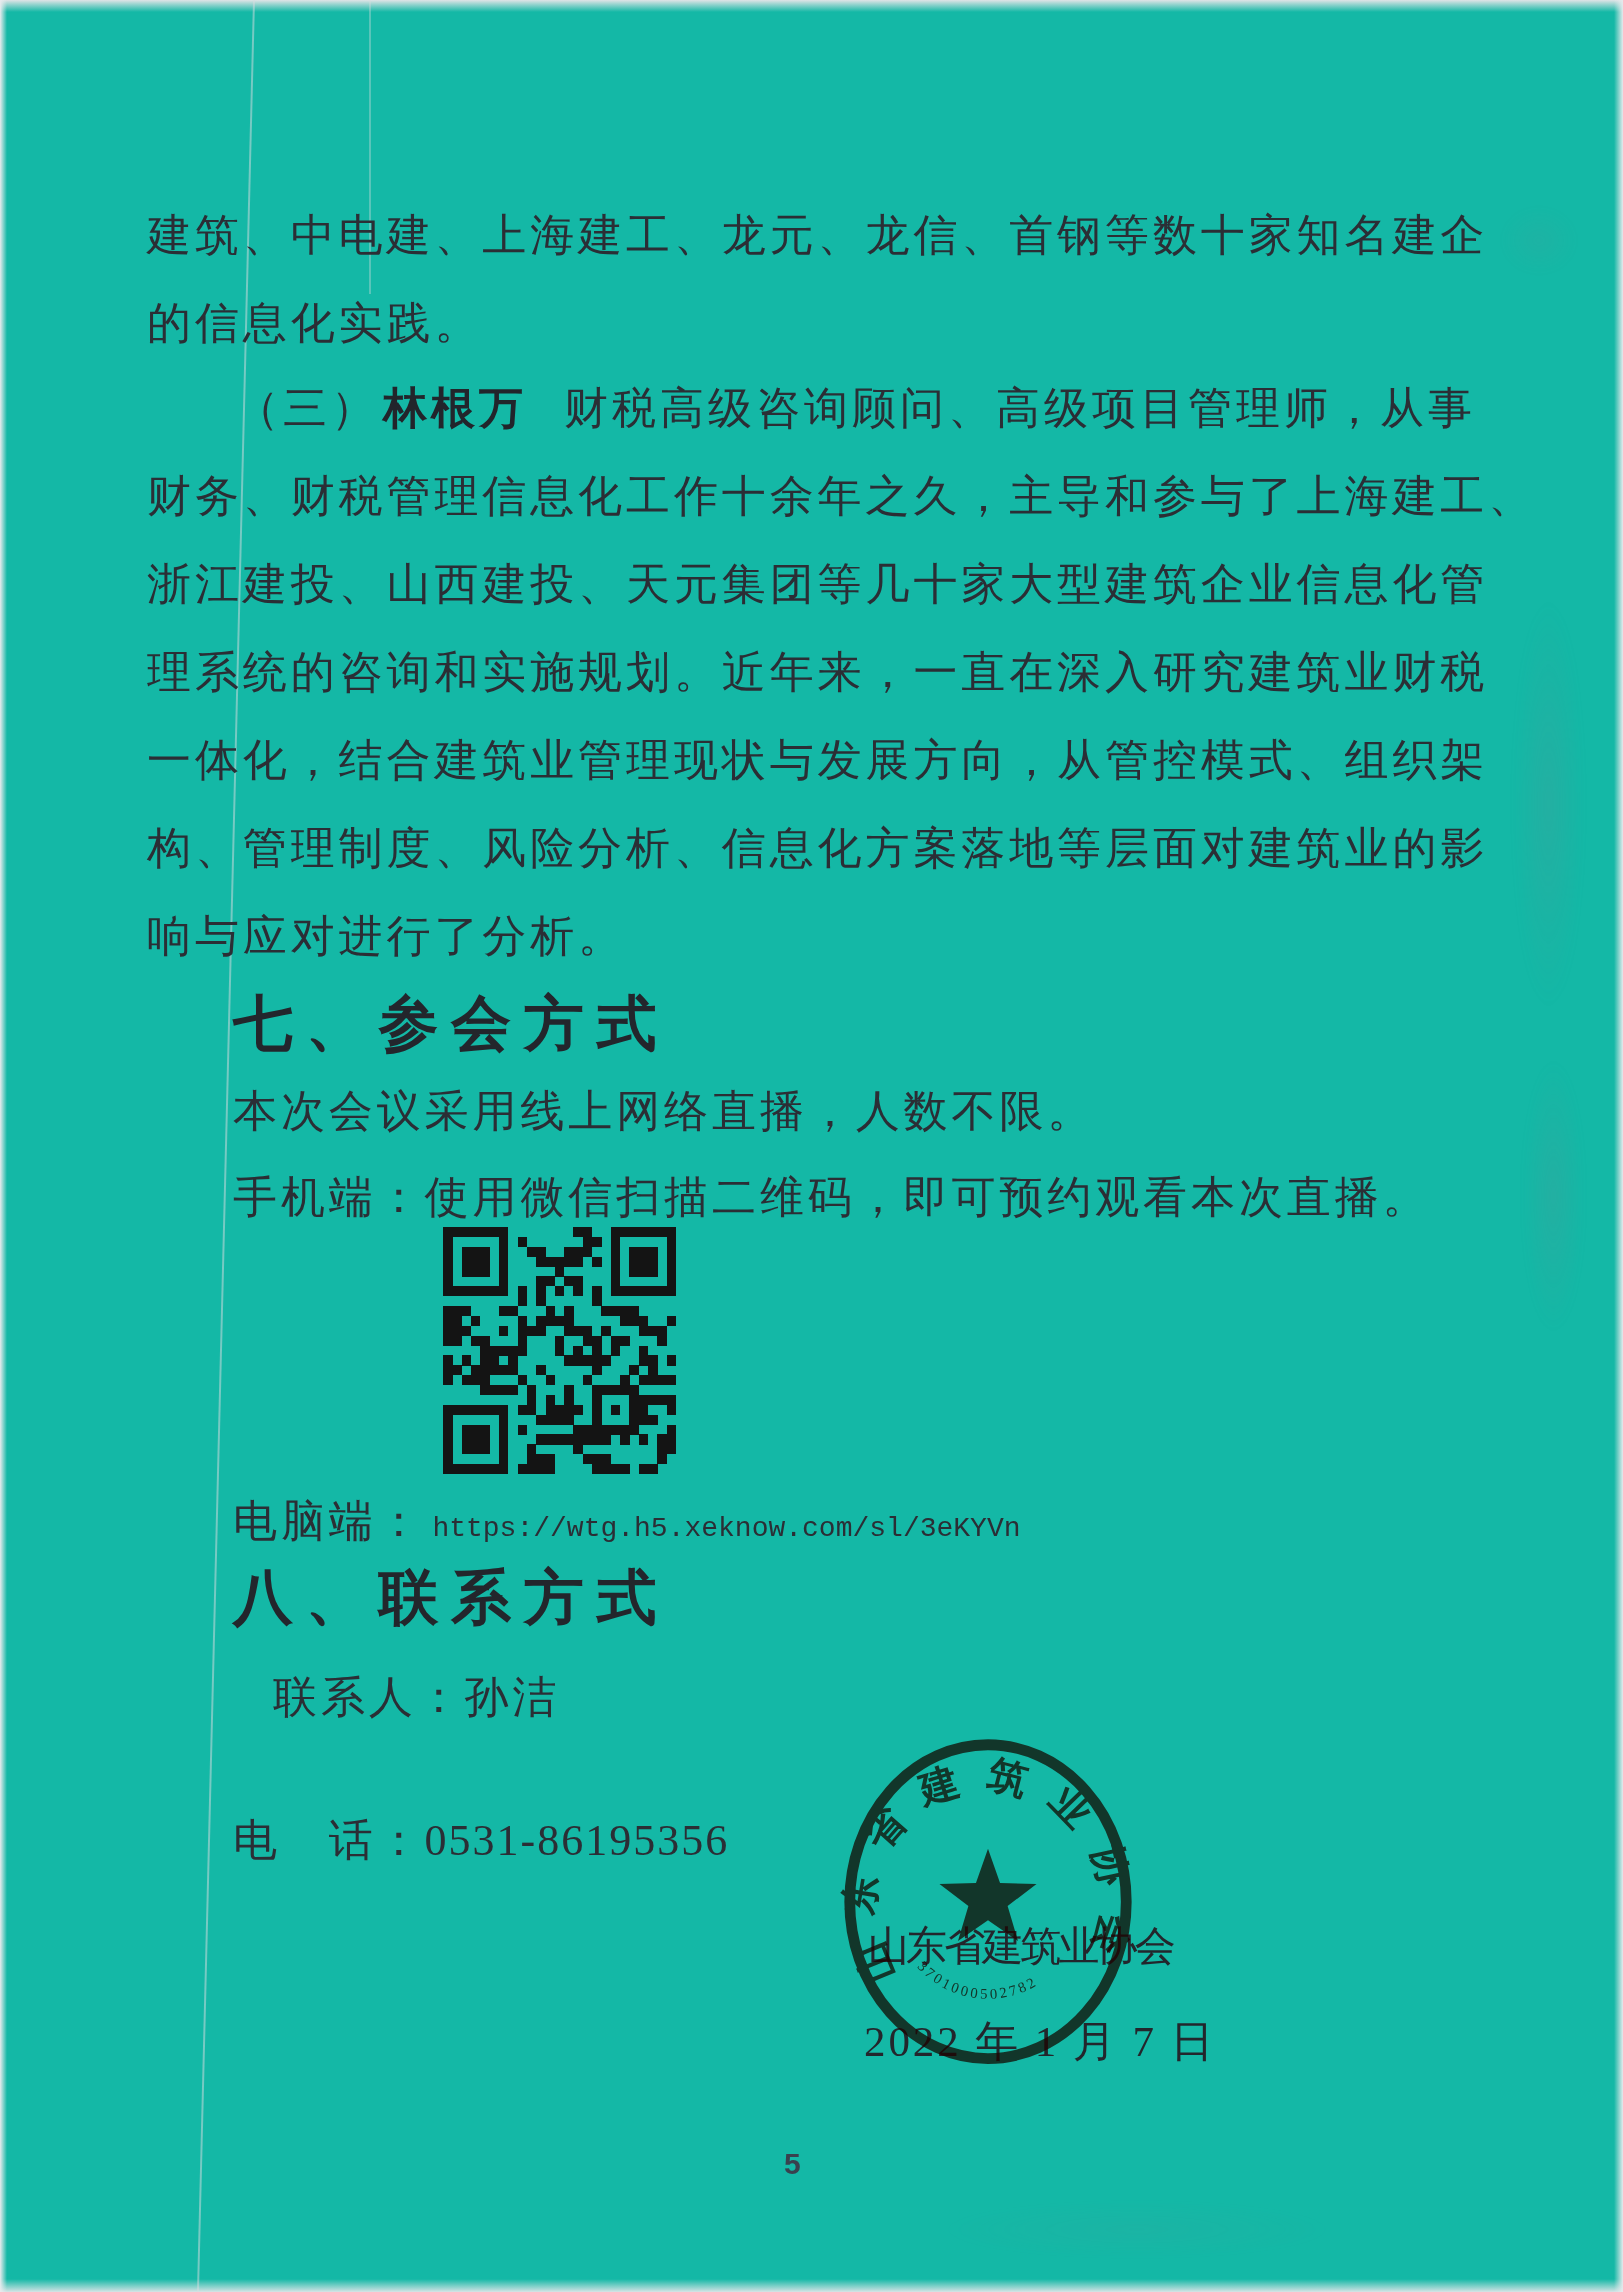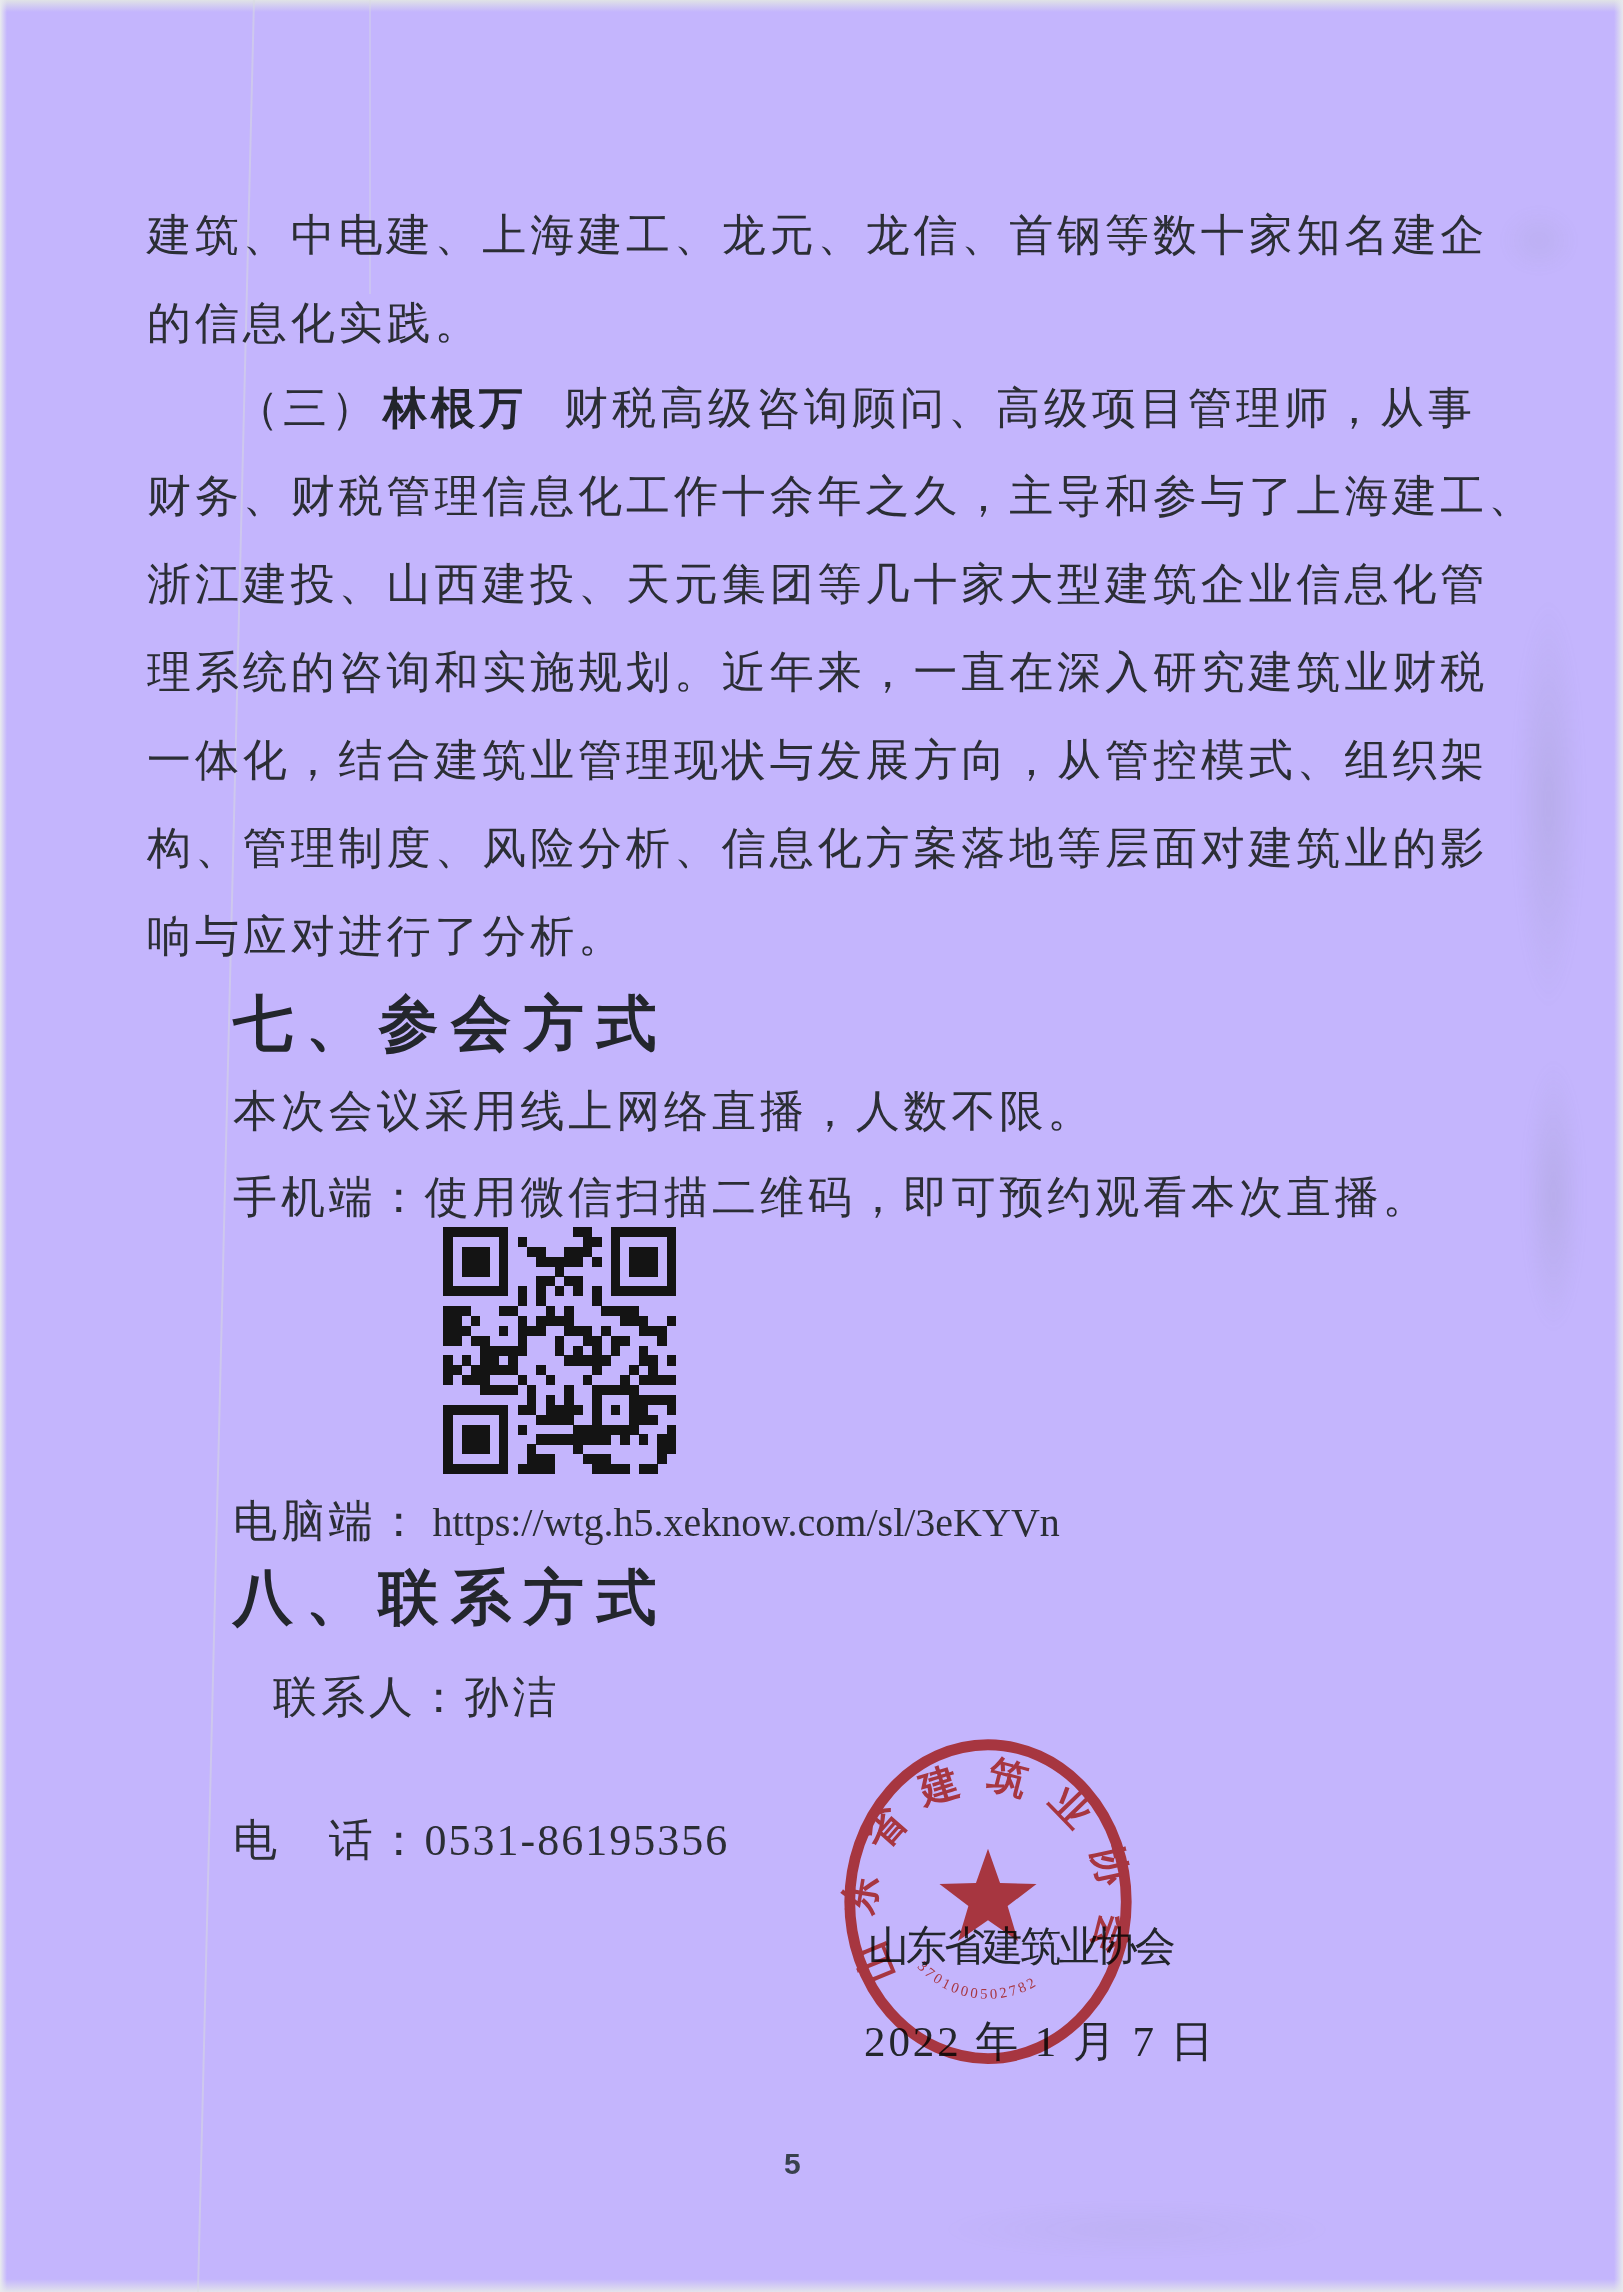--- a/index.html
+++ b/index.html
@@ -1,18 +1,18 @@
 <!DOCTYPE html>
 <html><head>
 <meta charset="utf-8">
 <style>
   html,body{margin:0;padding:0;background:#ffffff;}
   .page{
     position:relative;width:1623px;height:2293px;overflow:hidden;
-    background:#c4b5fd;
+    background:#14b8a6;
     font-family:"Liberation Serif", serif;
     color:#2b2e35;
   }
   
   .edge-top{position:absolute;top:0;left:0;right:0;height:11.8px;
     background:linear-gradient(#e0e3e6,rgba(255,255,255,0));}
   .edge-bottom{position:absolute;bottom:0;left:0;right:0;height:13.7px;
     background:linear-gradient(to top,#e4e7ea,rgba(255,255,255,0));}
   .edge-left{position:absolute;top:0;bottom:0;left:0;width:6.9px;
     background:linear-gradient(to right,#e9ebee,rgba(255,255,255,0));}
@@ -30,21 +30,21 @@
   .jline{height:88px;line-height:88px;text-align:justify;text-align-last:justify;white-space:nowrap;}
   .jline.last{text-align-last:left;}
   .indent{padding-left:88px;}
   .name{font-weight:bold;margin:0 37px 0 3.9px;color:#22252b;}
 
   .heading{position:absolute;left:233px;height:59px;line-height:59px;
     font-family:"Liberation Sans", sans-serif;font-weight:700;
     font-size:60px;letter-spacing:12.7px;color:#23262c;white-space:nowrap;}
   .pline{position:absolute;left:233px;height:59px;line-height:59px;
     font-size:44px;letter-spacing:3.9px;white-space:nowrap;}
-  .url{font-family:Liberation Serif, serif;font-size:40px;letter-spacing:0;margin-left:7.8px;}
+  .url{font-family:Liberation Mono, monospace;font-size:28px;letter-spacing:0;margin-left:7.8px;}
   .digits{font-size:44px;letter-spacing:2px;}
 
   .qr{position:absolute;left:443px;top:1227px;width:233px;height:247px;}
   .qr svg{width:100%;height:100%;shape-rendering:crispEdges;fill:#141414;}
 
   .sig-org{position:absolute;left:868px;top:1919px;font-size:41px;letter-spacing:-2.9px;
     color:#23262c;white-space:nowrap;}
   .sig-date{position:absolute;left:864px;top:2013px;font-size:43px;letter-spacing:2.9px;
     color:#23262c;white-space:nowrap;}
   .pagenum{position:absolute;left:784px;top:2147px;font-family:"Liberation Sans",sans-serif;

